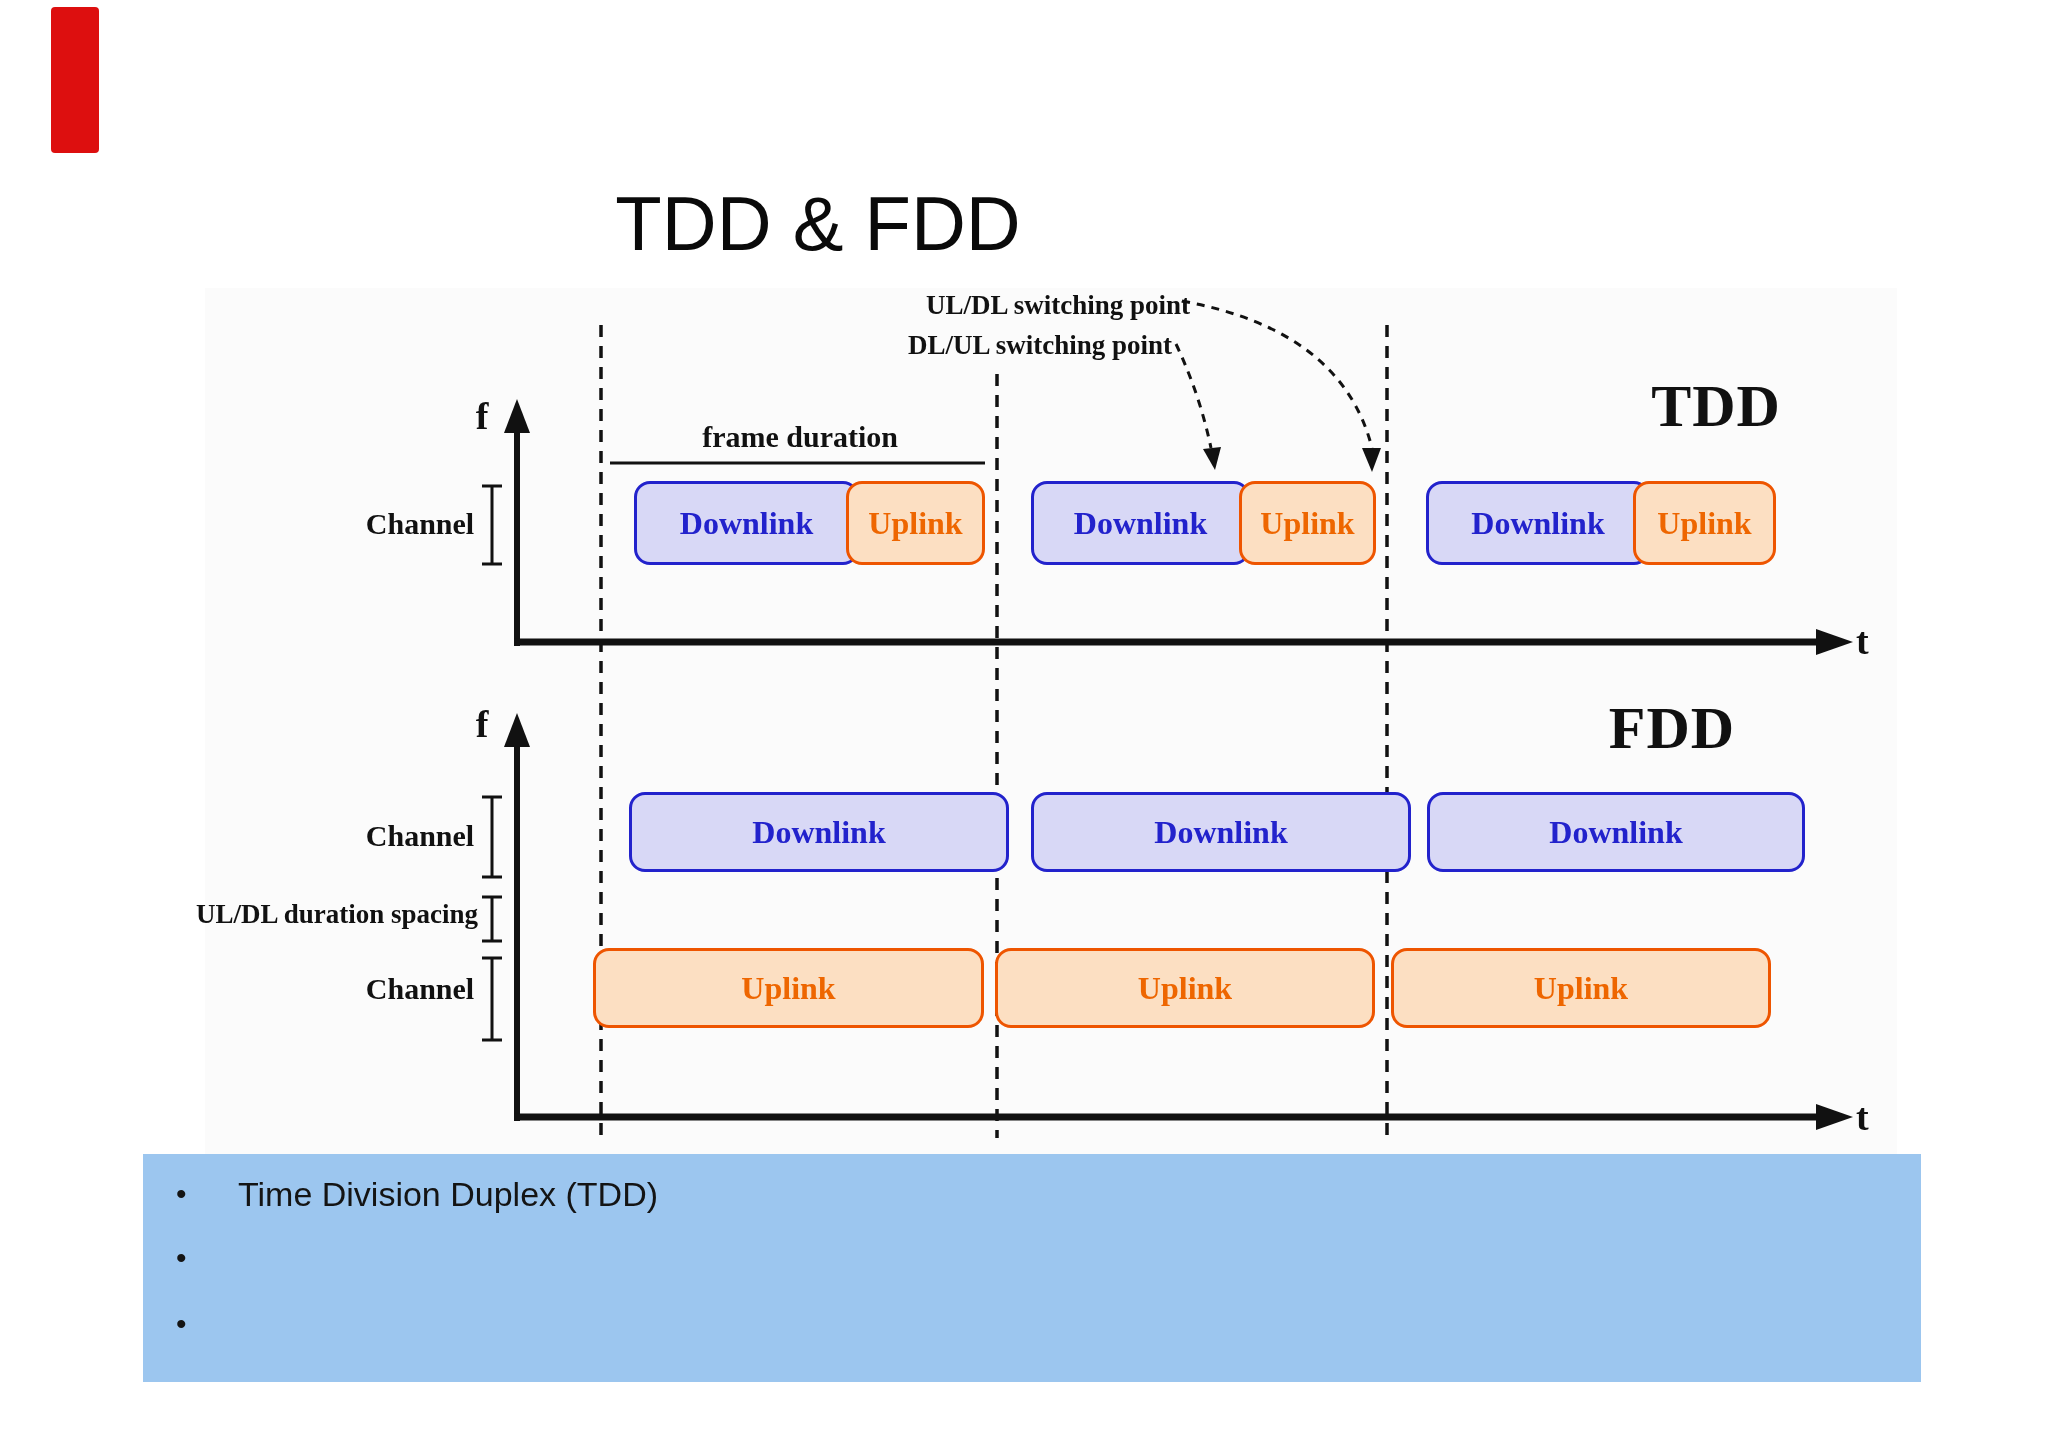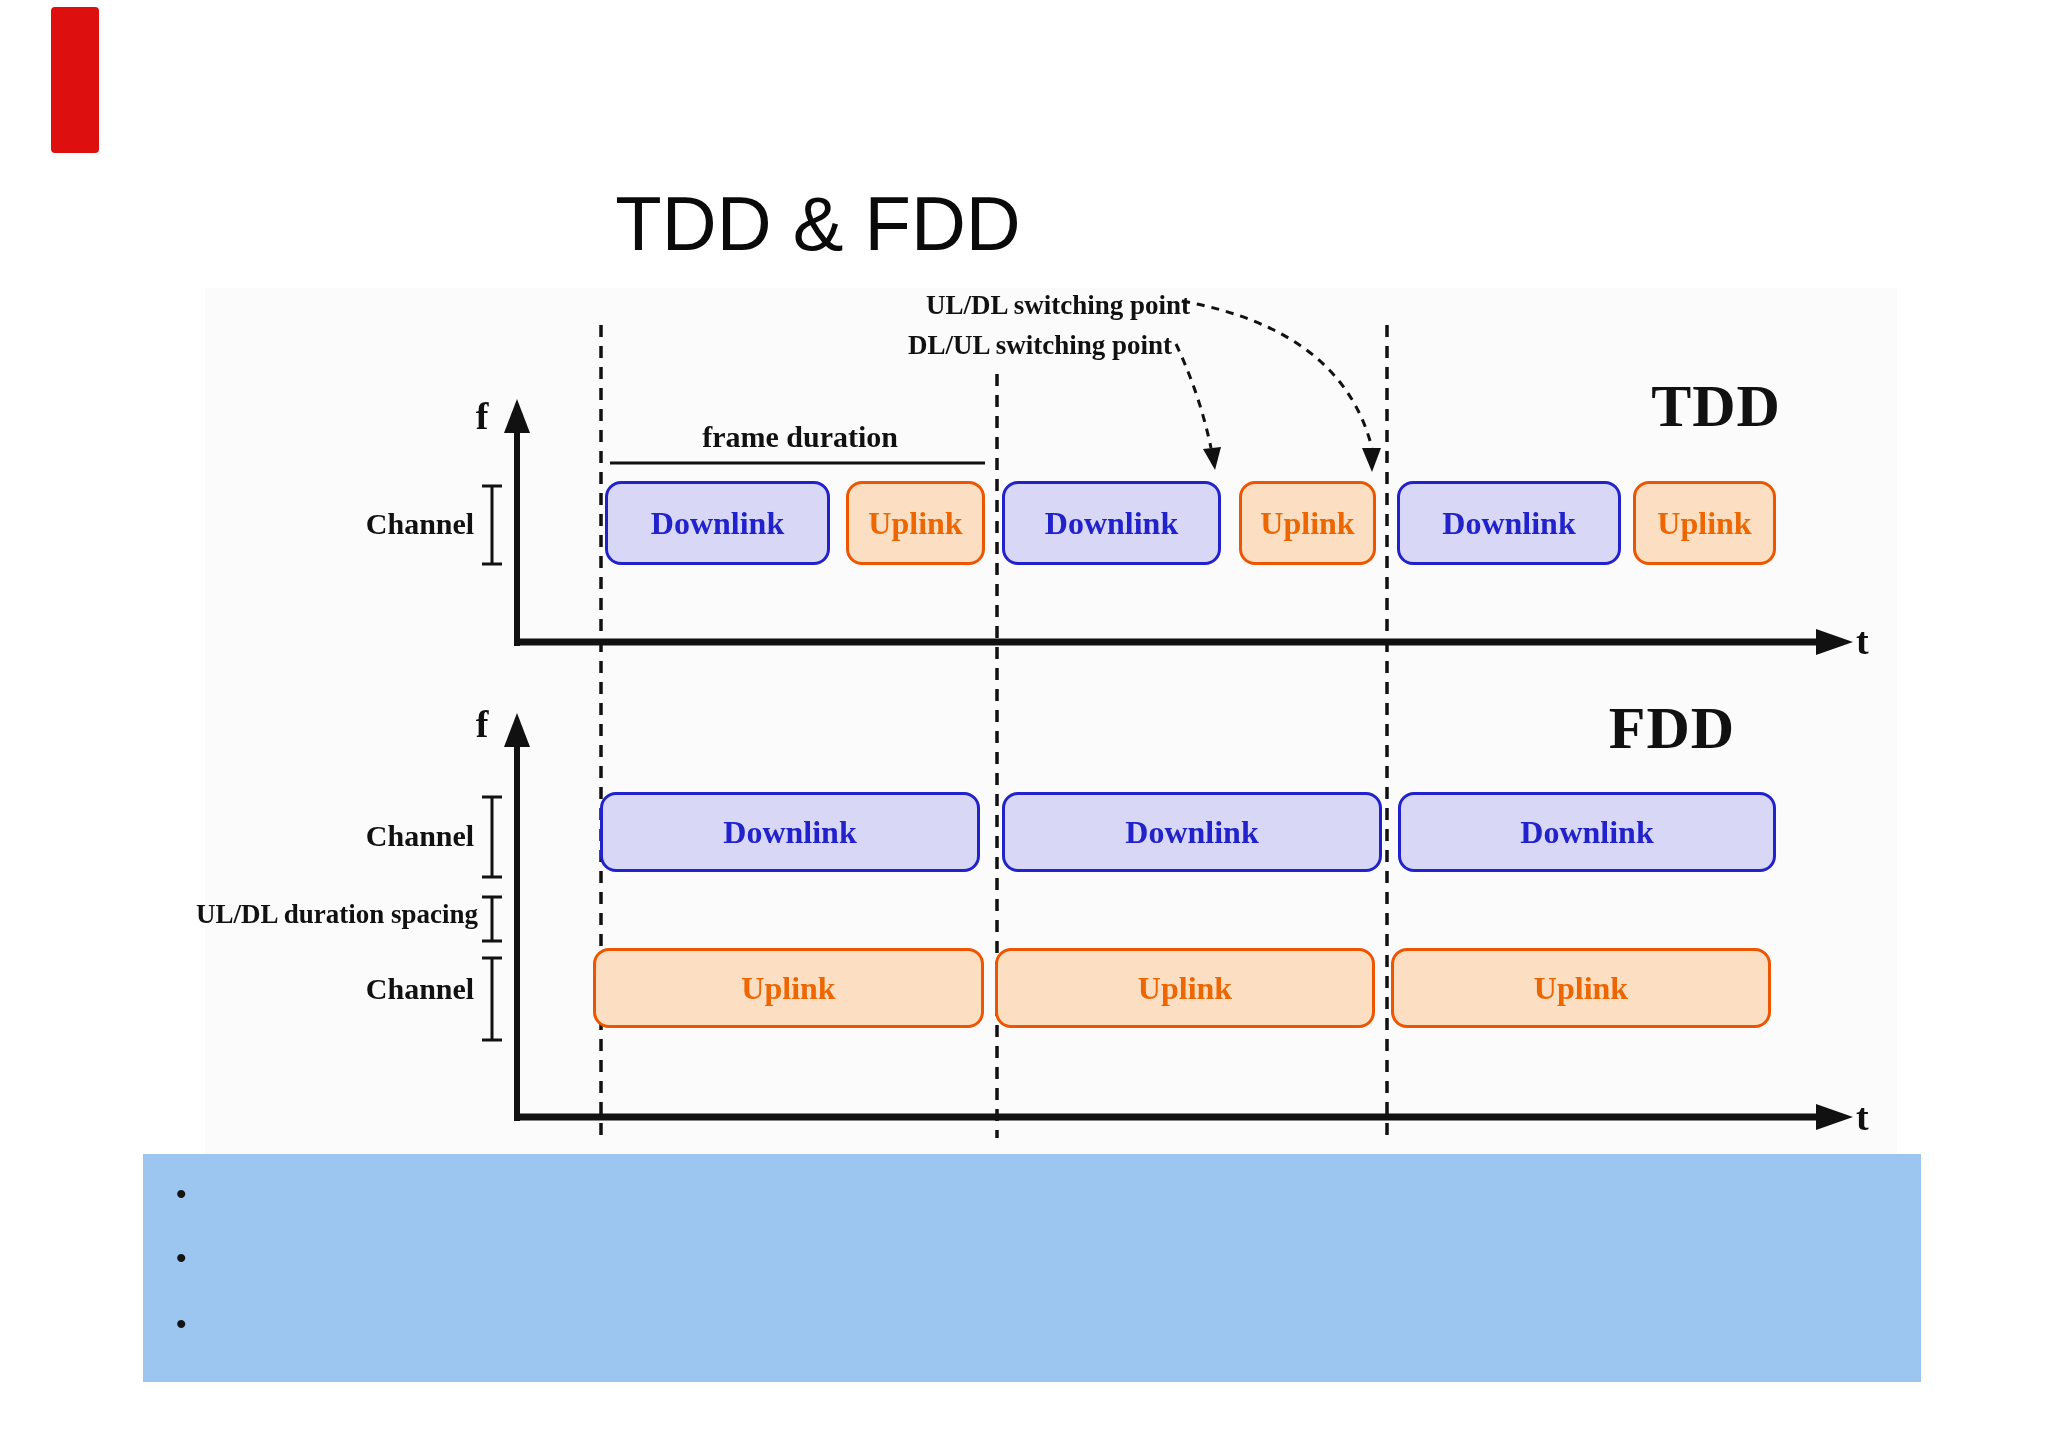--- a/index.html
+++ b/index.html
@@ -38,21 +38,21 @@
   #ch-tdd{left:355px;top:508px;}
   #ch-fdd-top{left:355px;top:820px;}
   #ch-fdd-bot{left:355px;top:973px;}
   #lbl-spacing{left:178px;top:899px;width:300px;font-size:27px;line-height:30px;text-align:right;}
   
   .block{
     position:absolute;display:flex;align-items:center;justify-content:center;
     border-radius:16px;border:3px solid;box-sizing:border-box;
     font-family:"Liberation Serif",serif;font-weight:700;font-size:32px;
   }
-  .downlink{background:var(--downlink-fill);border-color:var(--downlink-border);color:var(--downlink-text);}
+  .downlink{background:var(--downlink-fill);border-color:var(--downlink-border);color:var(--downlink-text);margin-left:29px;}
   .uplink{background:var(--uplink-fill);border-color:var(--uplink-border);color:var(--uplink-text);}
   .row-tdd{top:481px;height:84px;}
   .row-fdd-dl{top:792px;height:80px;}
   .row-fdd-ul{top:948px;height:80px;}
   
   #notes{left:143px;top:1154px;width:1778px;height:228px;background:var(--notes-bg);}
   .note-row{position:absolute;left:27px;display:flex;align-items:center;height:48px;color:#141414;}
   .note-bullet{width:62px;font-size:30px;text-align:left;padding-left:6px;}
   .note-text{font-size:34px;}
   .stroke{stroke:#111;fill:none;}
@@ -131,20 +131,21 @@
 <div id="t-fdd" class="abs ser lbl-t">t</div>
 <div id="lbl-frame" class="abs ser">frame duration</div>
 <div id="ch-tdd" class="abs ser lbl-channel">Channel</div>
 <div id="ch-fdd-top" class="abs ser lbl-channel">Channel</div>
 <div id="ch-fdd-bot" class="abs ser lbl-channel">Channel</div>
 <div id="lbl-spacing" class="abs ser">UL/DL duration spacing</div>
 
 <div id="notes" class="abs">
   <div class="note-row" style="top:16px;">
     <span class="note-bullet">•</span>
+    <span class="note-text">Time Division Duplex (TDD)</span>
   </div>
   <div class="note-row" style="top:80px;">
     <span class="note-bullet">•</span>
   </div>
   <div class="note-row" style="top:146px;">
     <span class="note-bullet">•</span>
   </div>
 </div>
 
 </body></html>

